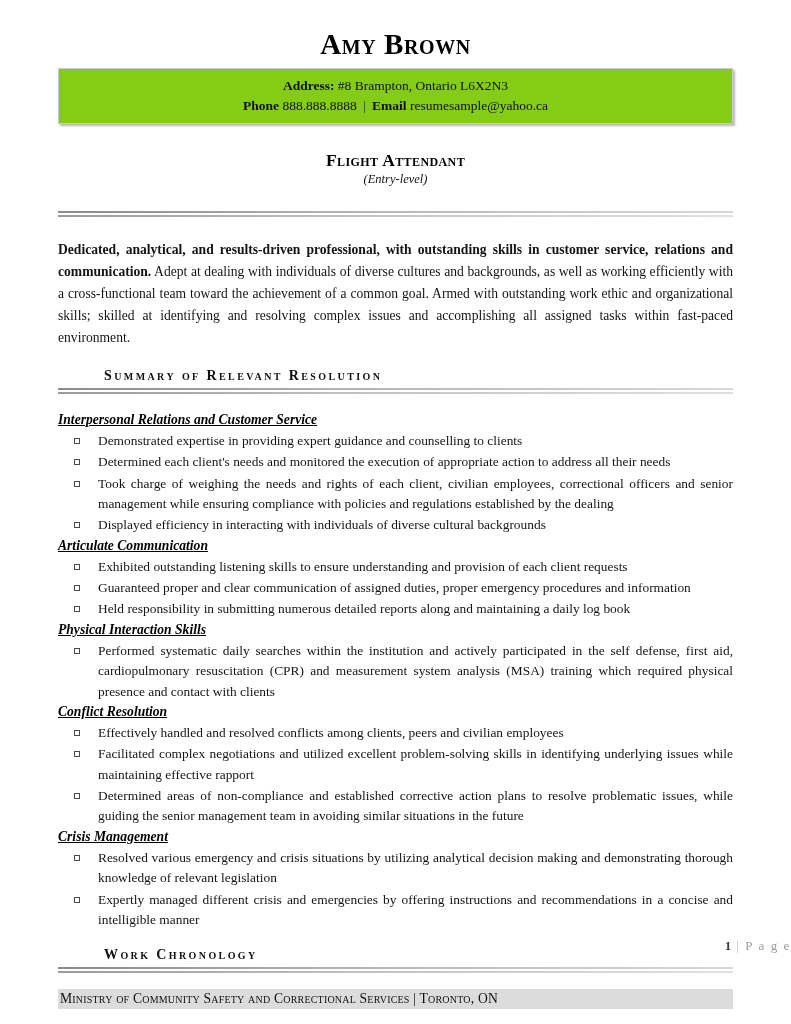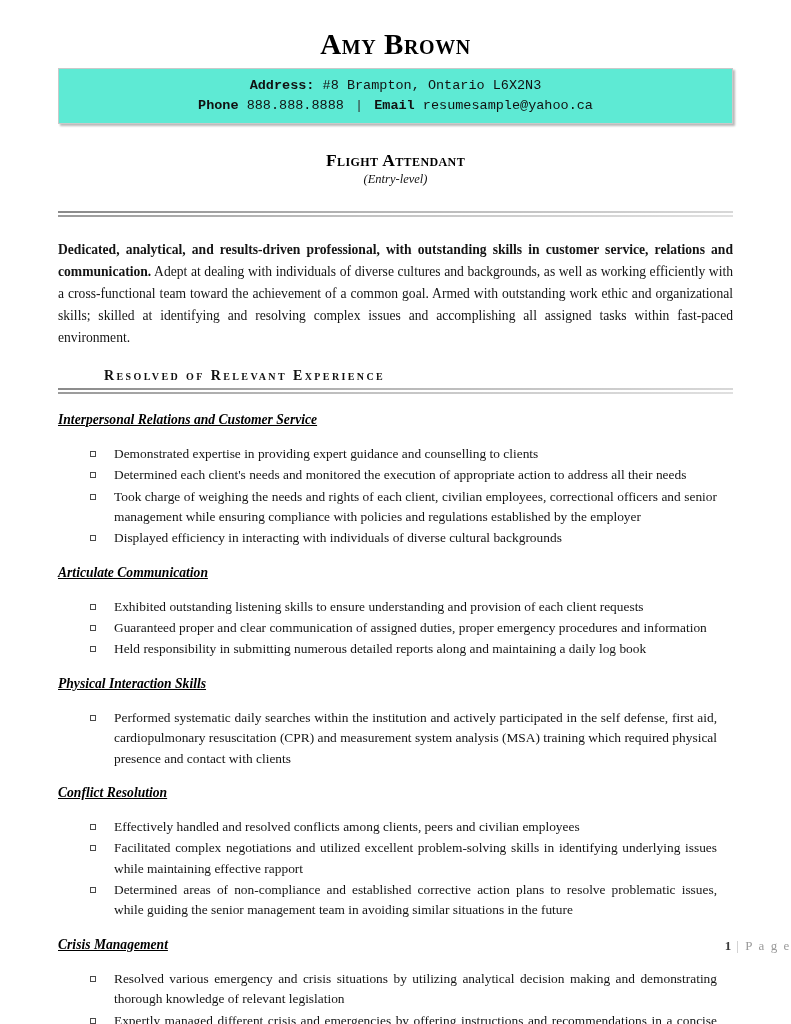--- a/index.html
+++ b/index.html
@@ -32,27 +32,26 @@
     font-variant: small-caps;
     font-weight: 700;
     letter-spacing: 0.6px;
     color: #000;
     margin: 27px 0 9px 0;
     line-height: 1;
   }
 
   
   .contact-box {
-    background: #5eead4;
+    background: #84cc16;
     border: 1px solid #c9c9c9;
     box-shadow: 2px 2px 2px rgba(0,0,0,0.28);
     padding: 7px 10px 8px 10px;
     text-align: center;
     margin-bottom: 26px;
-    font-family: Liberation Mono, monospace;
   }
   .contact-line {
     font-size: 13.5px;
     line-height: 1.45;
     color: #111;
   }
   .contact-line b { font-weight: 700; }
   .sep { padding: 0 3px; color: #333; }
 
   
@@ -118,21 +117,21 @@
     text-decoration: underline;
     color: #000;
     margin-top: 17px;
     margin-bottom: 3px;
   }
   .subhead:first-child { margin-top: 0; }
 
   
   ul.bullets {
     list-style: none;
-    margin: 16px;
+    margin: 0;
     padding: 0;
     font-family: Liberation Serif, serif;
   }
   ul.bullets li {
     position: relative;
     padding-left: 40px;
     font-size: 13.4px;
     line-height: 1.52;
     text-align: justify;
     color: #141414;
@@ -206,34 +205,34 @@
 
   <div class="section">
     <div class="rule-double">
         <div class="r1"></div>
         <div class="r2"></div>
       </div>
   </div>
   <p class="profile-para"><b>Dedicated, analytical, and results-driven professional, with outstanding skills in customer service, relations and communication.</b><span> Adept at dealing with individuals of diverse cultures and backgrounds, as well as working efficiently with a cross-functional team toward the achievement of a common goal. Armed with outstanding work ethic and organizational skills; skilled at identifying and resolving complex issues and accomplishing all assigned tasks within fast-paced environment.</span></p>
 
   <div class="section" style="margin-top:18px;">
-    <div class="section-title">Resolved of Relevant Experience</div>
+    <div class="section-title">Summary of Relevant Resolution</div>
     <div class="rule-double">
         <div class="r1"></div>
         <div class="r2"></div>
       </div>
   </div>
 
   <div id="summary-groups" style="margin-top:18px;">
       <div class="exp-group">
         <div class="subhead">Interpersonal Relations and Customer Service</div>
         <ul class="bullets">
           <li>Demonstrated expertise in providing expert guidance and counselling to clients</li>
           <li>Determined each client's needs and monitored the execution of appropriate action to address all their needs</li>
-          <li>Took charge of weighing the needs and rights of each client, civilian employees, correctional officers and senior management while ensuring compliance with policies and regulations established by the employer</li>
+          <li>Took charge of weighing the needs and rights of each client, civilian employees, correctional officers and senior management while ensuring compliance with policies and regulations established by the dealing</li>
           <li>Displayed efficiency in interacting with individuals of diverse cultural backgrounds</li>
         </ul>
       </div>
       <div class="exp-group">
         <div class="subhead">Articulate Communication</div>
         <ul class="bullets">
           <li>Exhibited outstanding listening skills to ensure understanding and provision of each client requests</li>
           <li>Guaranteed proper and clear communication of assigned duties, proper emergency procedures and information</li>
           <li>Held responsibility  in submitting numerous detailed reports along and maintaining a daily log book</li>
         </ul>

